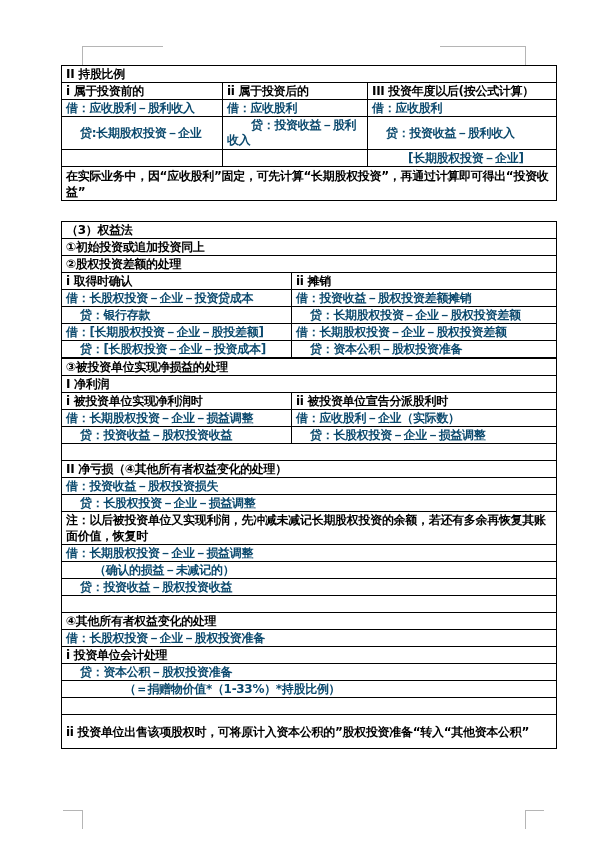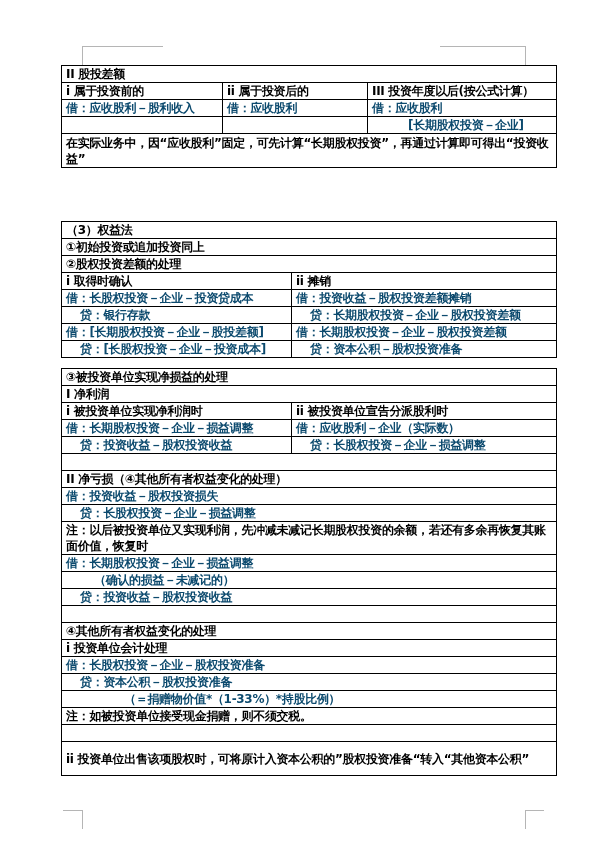--- a/index.html
+++ b/index.html
@@ -31,31 +31,36 @@
 <div class="mark" style="left:525px;top:810px;width:1px;height:19px;"></div>
 
 <table class="doc" style="top:65px;">
   <colgroup>
       <col style="width:161px">
       <col style="width:145px">
       <col style="width:189px">
     </colgroup>
   <tbody>
       <tr>
-        <td colspan="3">II 股投差额</td>
+        <td colspan="3">II 持股比例</td>
       </tr>
   <tr>
     <td>i 属于投资前的</td>
     <td>ii 属于投资后的</td>
     <td>III 投资年度以后(按公式计算）</td>
   </tr>
   <tr>
     <td class="red">借：应收股利－股利收入</td>
     <td class="red">借：应收股利</td>
     <td class="red">借：应收股利</td>
+  </tr>
+  <tr style="height:33px;">
+    <td class="red ind1">贷:长期股权投资－企业</td>
+    <td class="red wrap" style="text-indent:24px;line-height:15px;">贷：投资收益－股利收入</td>
+    <td class="red ind1">贷：投资收益－股利收入</td>
   </tr>
   <tr>
     <td></td>
     <td></td>
     <td class="red" style="padding-left:40px;">[长期股权投资－企业]</td>
   </tr>
   <tr style="height:34px;">
     <td colspan="3" class="wrap">在实际业务中，因“应收股利”固定，可先计算“长期股权投资”，再通过计算即可得出“投资收益”</td>
   </tr>
 </tbody>
@@ -92,21 +97,21 @@
     <td class="red">借：[长期股权投资－企业－股投差额]</td>
     <td class="red">借：长期股权投资－企业－股权投资差额</td>
   </tr>
   <tr>
     <td class="red ind1">贷：[长股权投资－企业－投资成本]</td>
     <td class="red ind1">贷：资本公积－股权投资准备</td>
   </tr>
 </tbody>
   </table>
 
-<table class="doc" style="top:368px;">
+<table class="doc" style="top:358px;">
   <colgroup>
       <col style="width:230px">
       <col style="width:265px">
     </colgroup>
   <tbody>
       <tr>
         <td colspan="2">③被投资单位实现净损益的处理</td>
       </tr>
   <tr>
         <td colspan="2">I 净利润</td>
@@ -147,33 +152,30 @@
   <tr>
         <td colspan="2" class="red ind1">贷：投资收益－股权投资收益</td>
       </tr>
   <tr>
         <td colspan="2"></td>
       </tr>
   <tr>
         <td colspan="2">④其他所有者权益变化的处理</td>
       </tr>
   <tr>
-        <td colspan="2">i 投资单位会计处理</td>
+        <td colspan="2" class="red">借：长股权投资－企业－股权投资准备</td>
       </tr>
   <tr>
-        <td colspan="2" class="red">借：长股权投资－企业－股权投资准备</td>
+        <td colspan="2">i 投资单位会计处理</td>
       </tr>
   <tr>
         <td colspan="2" class="red ind1">贷：资本公积－股权投资准备</td>
       </tr>
   <tr>
         <td colspan="2" class="red ind3">（＝捐赠物价值*（1-33%）*持股比例）</td>
-      </tr>
-  <tr>
-        <td colspan="2">注：如被投资单位接受现金捐赠，则不须交税。</td>
       </tr>
   <tr>
         <td colspan="2"></td>
       </tr>
   <tr style="height:34px;">
         <td colspan="2" class="wrap">ii 投资单位出售该项股权时，可将原计入资本公积的”股权投资准备“转入“其他资本公积”</td>
       </tr>
 </tbody>
   </table>
 

